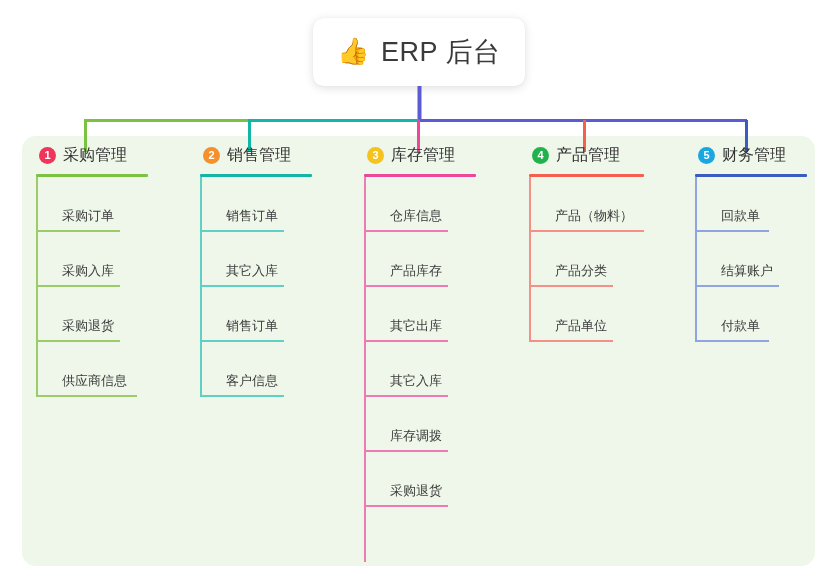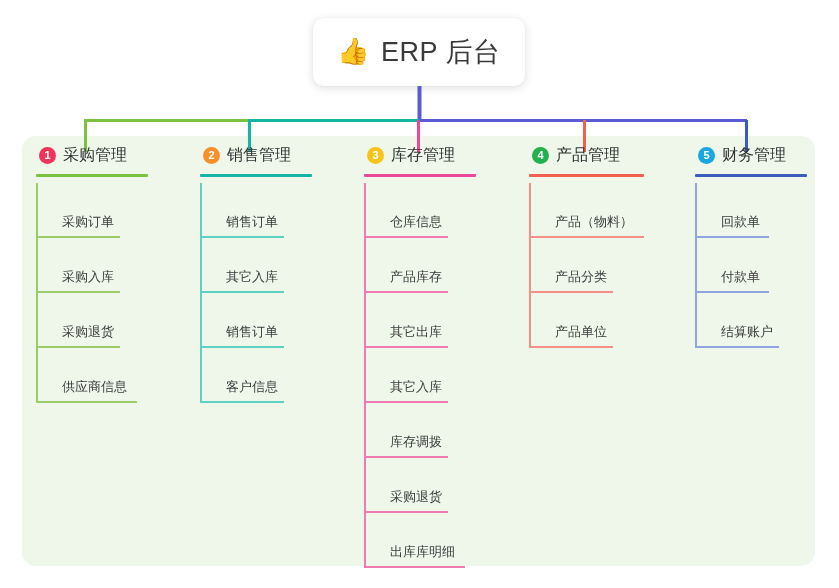--- a/index.html
+++ b/index.html
@@ -100,21 +100,21 @@
   }
   .head-rule {
     height: 3px;
     border-radius: 1px;
     margin-top: 6px;
   }
 
   
   .children {
     position: relative;
-    margin-top: 6px;
+    margin-top: 0;
     padding-left: 0;
   }
   .spine {
     position: absolute;
     left: 0;
     top: 0;
     width: 2px;
   }
   .child {
     position: relative;
@@ -241,24 +241,20 @@
             <div class="child-rule" style="width: 84px; background: rgb(240, 122, 180);"></div>
           </div>
           <div class="child">
             <span class="child-label">库存调拨</span>
             <div class="child-rule" style="width: 84px; background: rgb(240, 122, 180);"></div>
           </div>
           <div class="child">
             <span class="child-label">采购退货</span>
             <div class="child-rule" style="width: 84px; background: rgb(240, 122, 180);"></div>
           </div>
-          <div class="child">
-            <span class="child-label">出库库明细</span>
-            <div class="child-rule" style="width: 101px; background: rgb(240, 122, 180);"></div>
-          </div>
         </div>
       </div>
       <div class="col" style="left: 529px; width: 160px;">
         <div class="col-head">
           <span class="badge" style="background: rgb(34, 177, 76);">4</span>
           <span class="col-title">产品管理</span>
         </div>
         <div class="head-rule" style="width: 115px; background: rgb(244, 96, 79);"></div>
         <div class="children">
           <div class="spine" style="background: rgb(244, 144, 135); height: 165px;"></div>
@@ -282,24 +278,24 @@
           <span class="col-title">财务管理</span>
         </div>
         <div class="head-rule" style="width: 112px; background: rgb(59, 91, 191);"></div>
         <div class="children">
           <div class="spine" style="background: rgb(143, 164, 224); height: 165px;"></div>
           <div class="child">
             <span class="child-label">回款单</span>
             <div class="child-rule" style="width: 74px; background: rgb(143, 164, 224);"></div>
           </div>
           <div class="child">
+            <span class="child-label">结算账户</span>
+            <div class="child-rule" style="width: 84px; background: rgb(143, 164, 224);"></div>
+          </div>
+          <div class="child">
             <span class="child-label">付款单</span>
             <div class="child-rule" style="width: 74px; background: rgb(143, 164, 224);"></div>
           </div>
-          <div class="child">
-            <span class="child-label">结算账户</span>
-            <div class="child-rule" style="width: 84px; background: rgb(143, 164, 224);"></div>
-          </div>
         </div>
       </div>
     </div>
 
 </div>
 
 </body></html>

